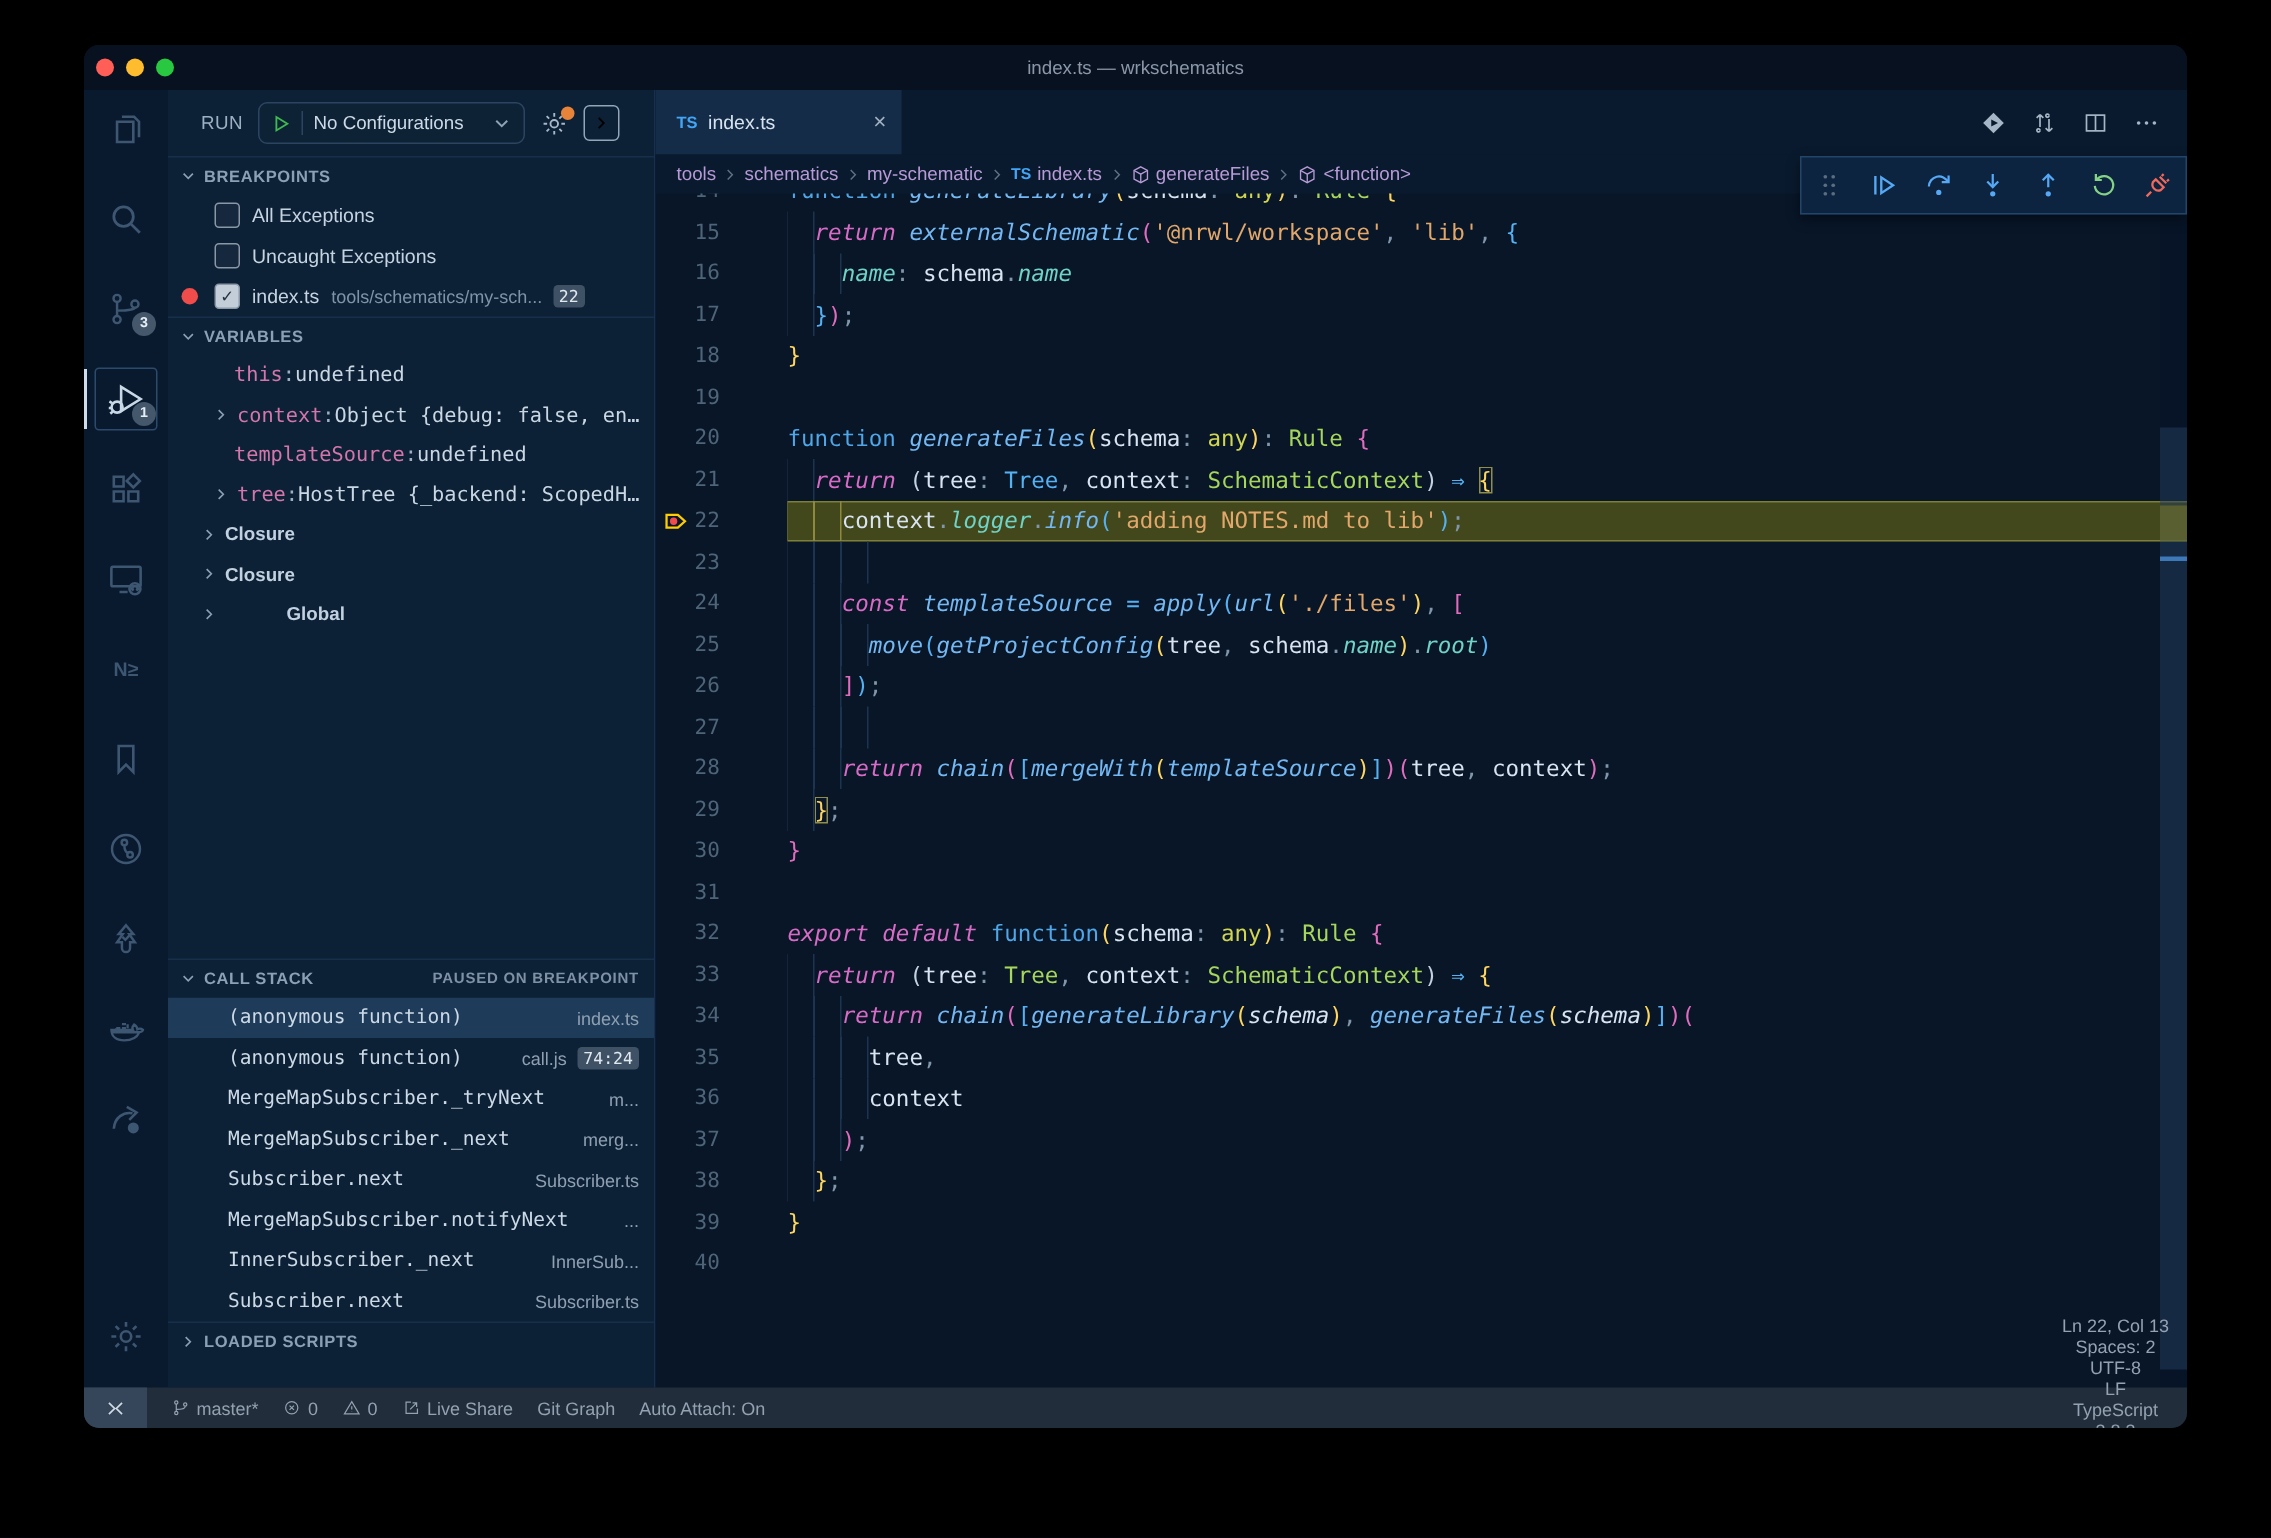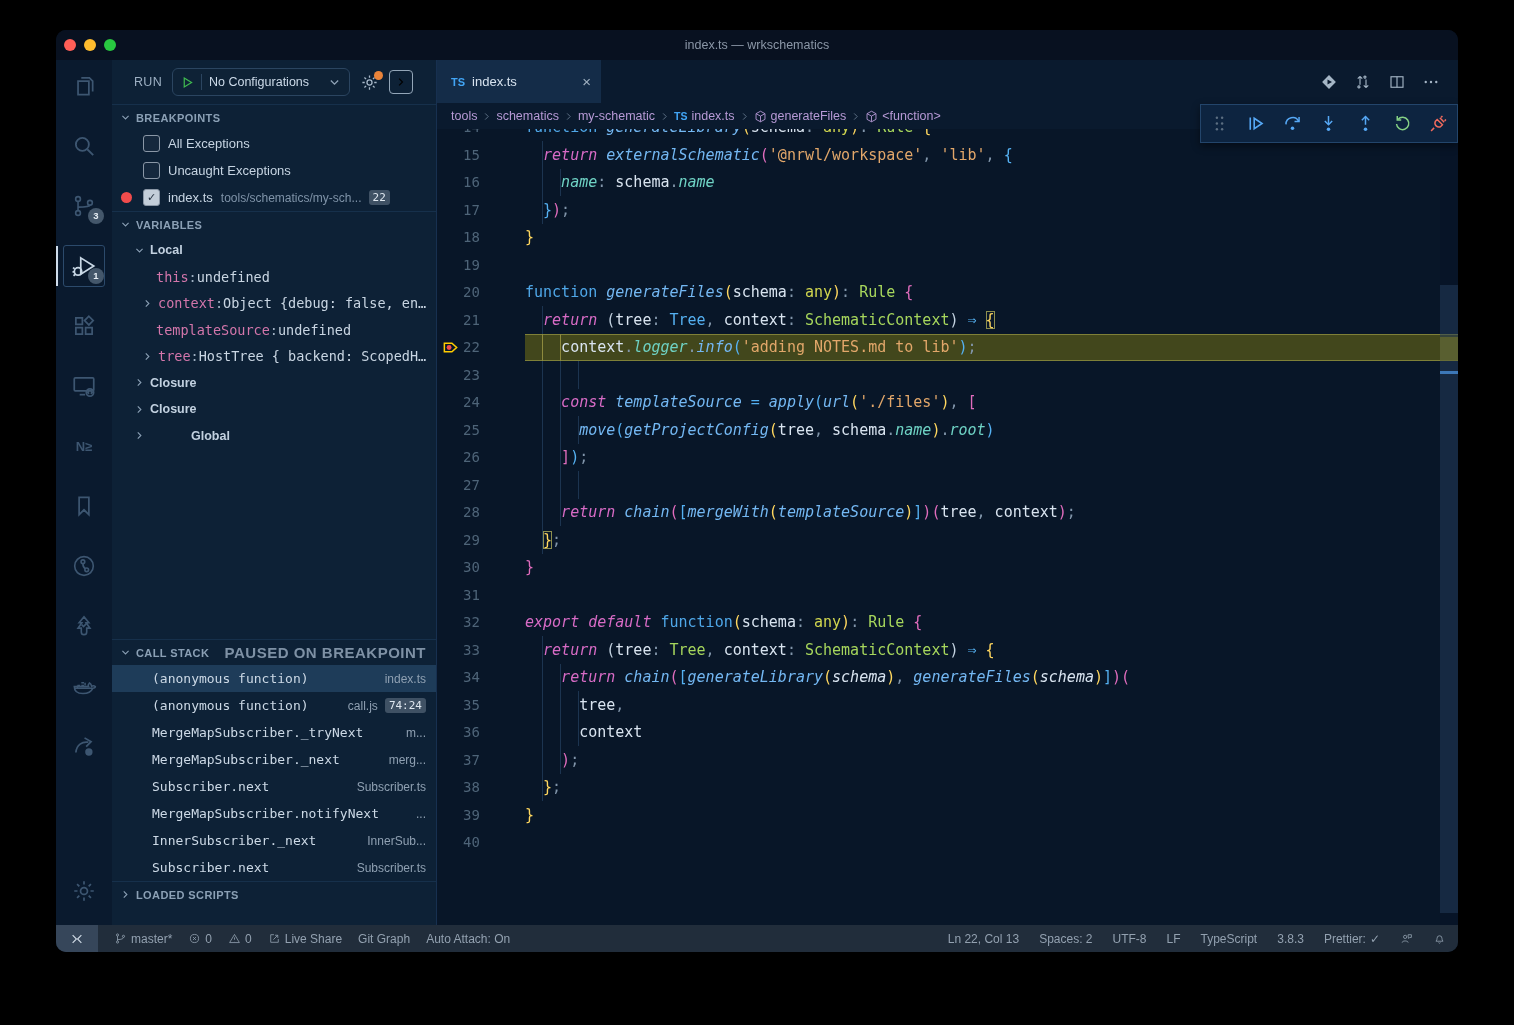--- a/index.html
+++ b/index.html
@@ -33,21 +33,21 @@
   #run-config{color:#ccdae8;font-size:12.5px;flex:1;}
   .pill-div{width:1px;height:16px;background:#2b4560;}
   .tool-ic{position:relative;color:#a7b8c9;cursor:pointer;display:flex;}
   .tool-ic svg{width:19px;height:19px;}
   .orange-dot{position:absolute;right:-4px;top:-2px;width:9px;height:9px;border-radius:50%;background:#e8833a;}
   .boxed-ic{width:22px;height:22px;border:1.4px solid #93a6b8;border-radius:4px;display:flex;align-items:center;justify-content:center;}
   .boxed-ic svg{width:12px;height:12px;}
   .sect-hdr{height:25px;display:flex;align-items:center;gap:5px;padding:0 10px 0 8px;border-top:1px solid #16304b;
     color:#8ba0b5;font-size:11px;font-weight:bold;letter-spacing:.4px;cursor:pointer;flex:none;}
   .sect-hdr .ic svg{width:11px;height:11px;}
-  .sect-right{margin-left:auto;font-size:15px;color:#7e91a5;letter-spacing:.5px;}
+  .sect-right{margin-left:auto;font-size:10px;color:#7e91a5;letter-spacing:.5px;}
   .sect-body{overflow:hidden;flex:none;}
   
   .bp-row{height:27px;display:flex;align-items:center;font-size:13px;color:#c6d4e2;padding-left:31px;position:relative;cursor:pointer;}
   .bp-dot{position:absolute;left:9px;width:11px;height:11px;border-radius:50%;background:#f14c4c;}
   .cbx{width:15px;height:15px;border:1px solid #8a97a6;border-radius:3px;background:#15283d;margin-right:8px;flex:none;
     display:flex;align-items:center;justify-content:center;font-size:11px;color:#15283d;}
   .cbx.on{background:#c3ced9;color:#263342;font-weight:bold;}
   .bp-path{color:#7f93a8;font-size:12px;margin-left:8px;white-space:nowrap;overflow:hidden;}
   .mini-badge{background:#3f5164;color:#dfe7ef;font-size:11px;border-radius:3px;padding:1px 4px;margin-left:7px;
     font-family:"DejaVu Sans Mono",monospace;flex:none;}
@@ -111,21 +111,21 @@
   #debug-toolbar .ic svg{width:21px;height:21px;}
   
   #statusbar{position:absolute;left:0;right:0;bottom:0;height:27px;background:#212d3b;display:flex;
     align-items:center;color:#93a1b0;font-size:12px;}
   #remote-box{width:42px;height:27px;background:#36465a;display:flex;align-items:center;justify-content:center;
     color:#cfdae5;cursor:pointer;flex:none;}
   #remote-box svg{width:14px;height:14px;}
   .sb-item{display:flex;align-items:center;gap:4px;margin-left:16px;cursor:pointer;white-space:nowrap;}
   .sb-item .ic{display:flex;}
   .sb-item svg{width:13px;height:13px;}
-  #sb-right{margin-left:auto;display:flex;align-items:center;padding-right:12px;}
+  #sb-right{margin-left:auto;display:flex;align-items:center;padding-right:12px;flex-direction:column;}
   #sb-right .sb-item{margin-left:20px;}
   .chk{color:#93a1b0;font-size:12px;}
 </style>
 </head>
 <body>
 
 <div id="window">
   <div id="titlebar">
     <span class="tl" style="background: rgb(255, 95, 87);"></span>
       <span class="tl" style="background: rgb(254, 188, 46);"></span>
@@ -314,28 +314,20 @@
         <span id="var-chev">
             <span class="ic" style="display: flex;">
               <svg viewBox="0 0 16 16" fill="none" stroke="currentColor" stroke-width="1.6">
                 <path d="M3.5 5.5L8 10l4.5-4.5"></path>
               </svg>
             </span>
           </span>
           <span>VARIABLES</span>
       </div>
       <div class="sect-body" id="var-body" style="height:249px">
-          <div class="var-row" style="padding-left: 22px;">
-            <span class="ic" style="display: flex;">
-              <svg viewBox="0 0 16 16" fill="none" stroke="currentColor" stroke-width="1.6">
-                <path d="M3.5 5.5L8 10l4.5-4.5"></path>
-              </svg>
-            </span>
-            <span class="scope-label">Local</span>
-          </div>
           <div class="var-row" style="padding-left: 44px;">
             <span class="vname">this</span>
             <span class="vsep">: </span>
             <span class="vval">undefined</span>
           </div>
           <div class="var-row" style="padding-left: 30px;">
             <span class="ic" style="display: flex;">
               <svg viewBox="0 0 16 16" fill="none" stroke="currentColor" stroke-width="1.6">
                 <path d="M5.5 3.5L10 8l-4.5 4.5"></path>
               </svg>

